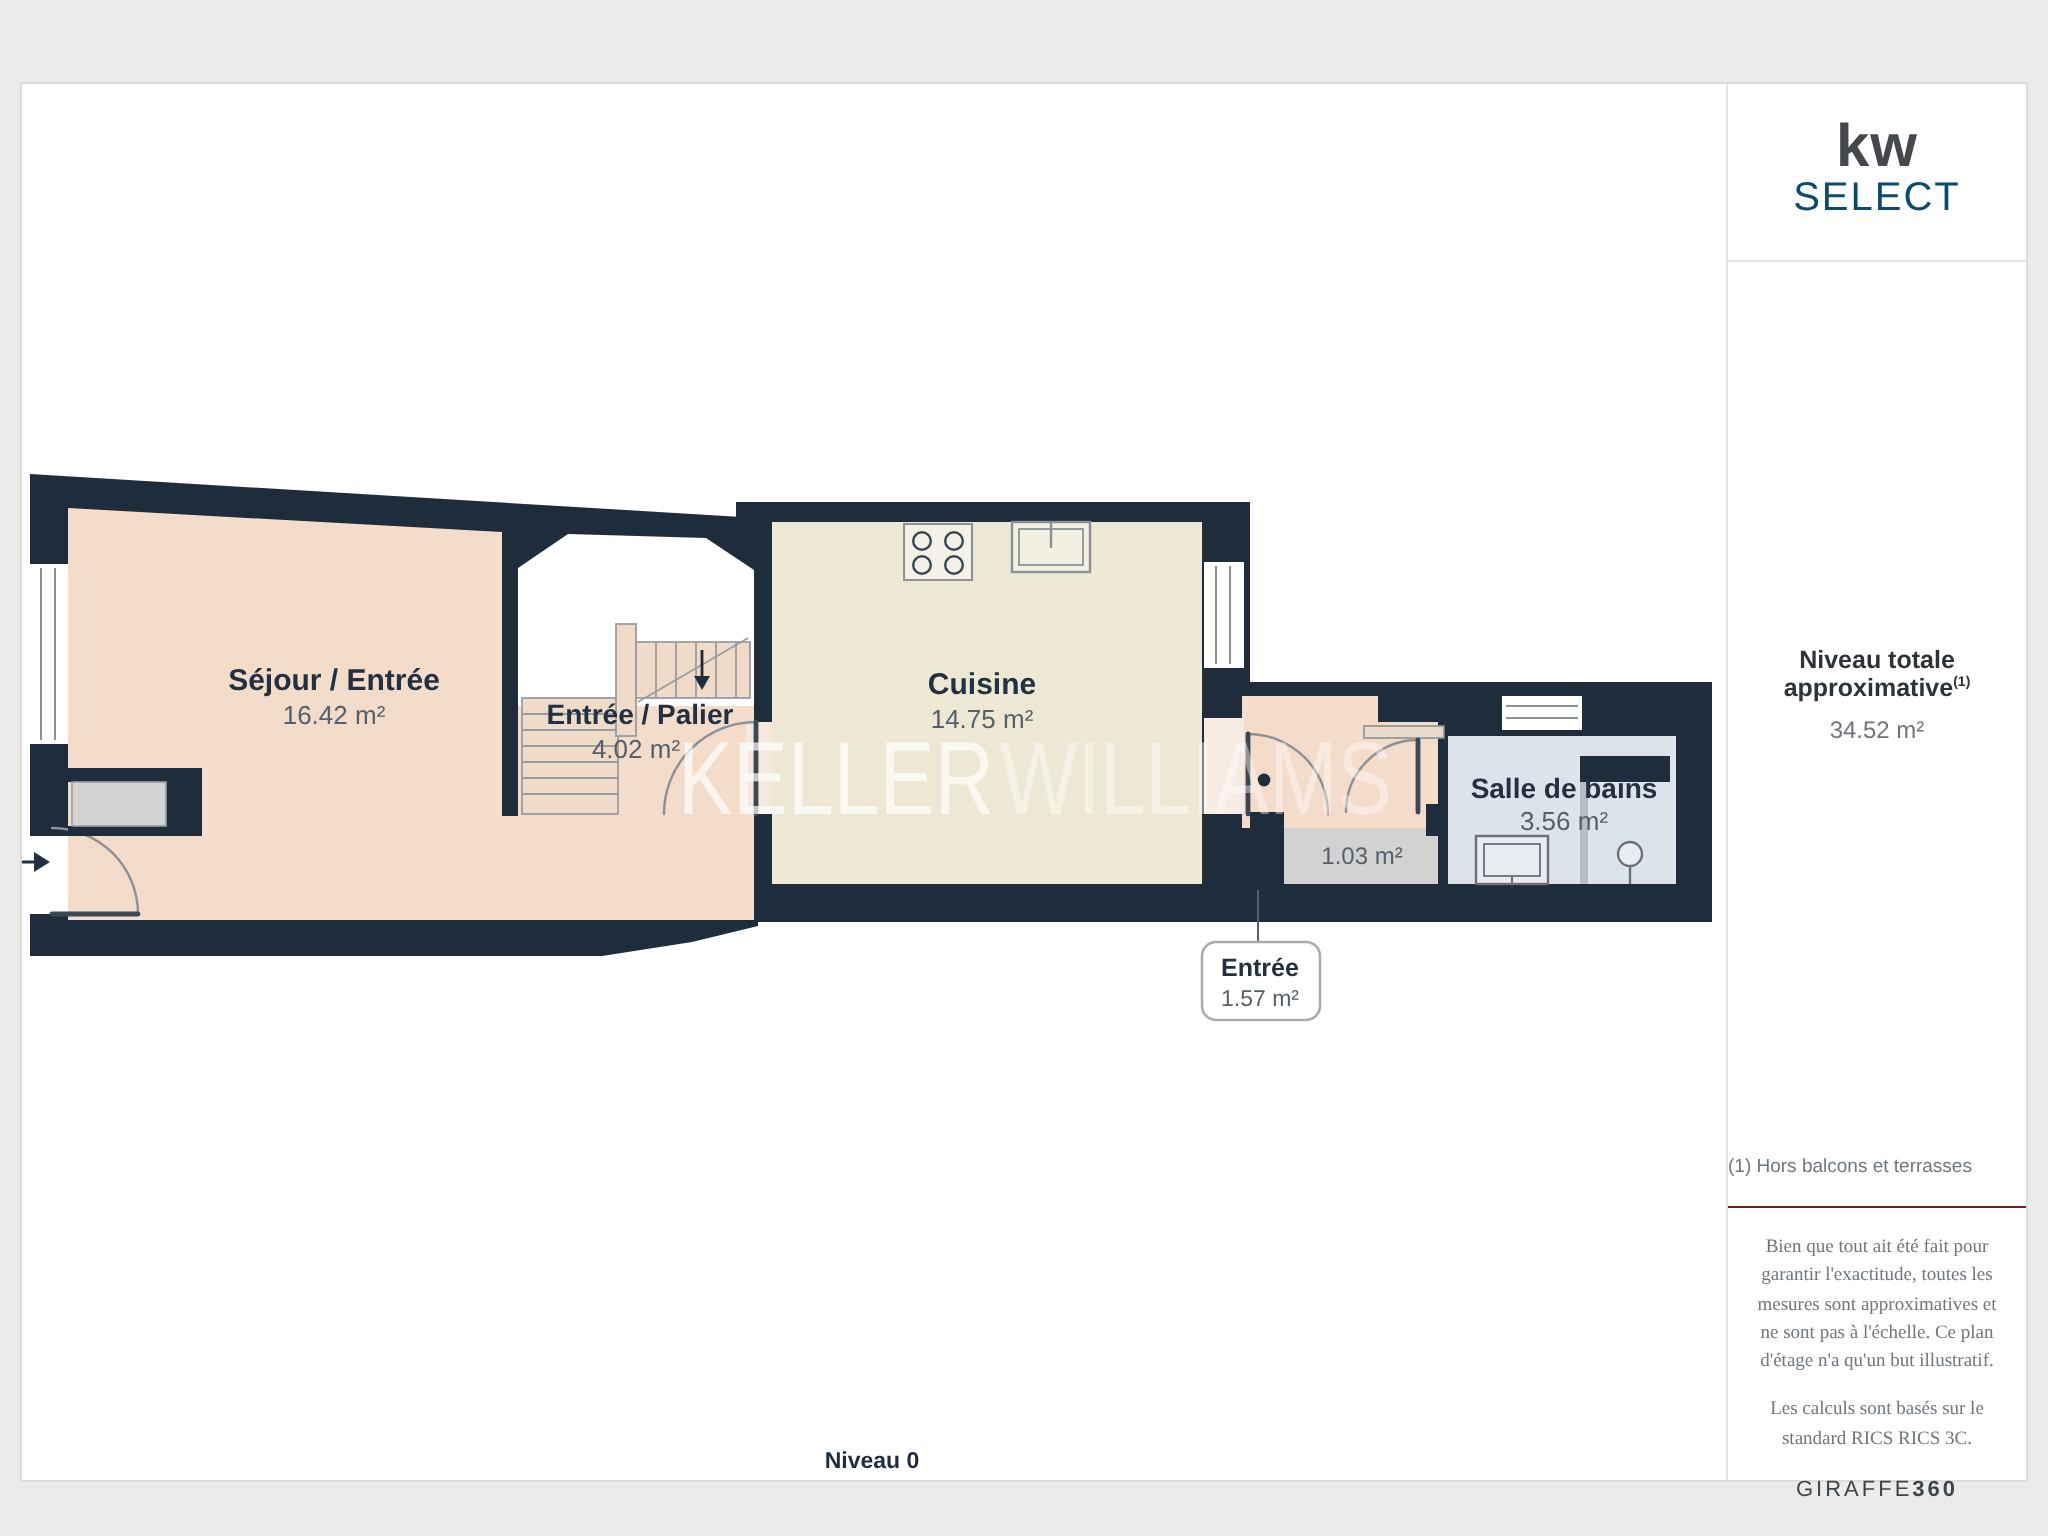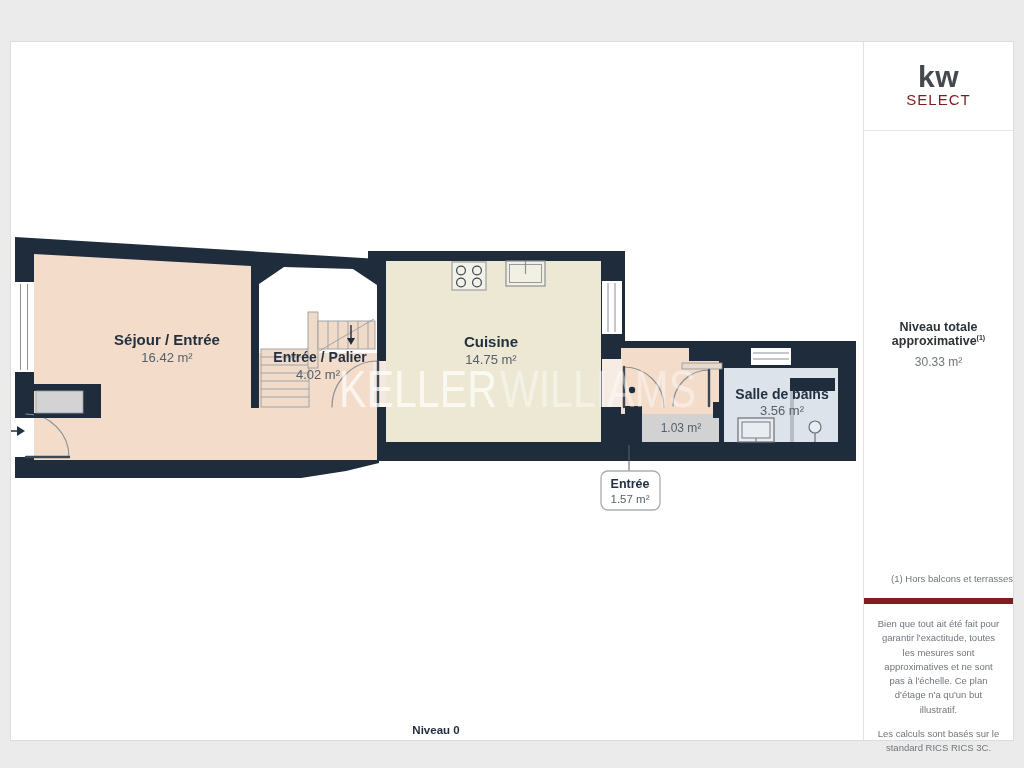--- a/index.html
+++ b/index.html
@@ -2,29 +2,29 @@
 <html><head>
 <meta charset="utf-8">
 <style>
   html,body{margin:0;padding:0;}
   body{width:1024px;height:768px;background:#ebebeb;font-family:"Liberation Sans",sans-serif;position:relative;overflow:hidden;}
   .card{position:absolute;left:10px;top:41px;width:1004px;height:700px;background:#ffffff;border:1px solid #dcdcdc;box-sizing:border-box;}
   .plan-wrap{position:absolute;left:0;top:0;width:852px;height:698px;}
   .sidebar{position:absolute;right:0;top:0;width:150px;height:698px;border-left:1px solid #e2e2e2;display:flex;flex-direction:column;box-sizing:border-box;}
   .logo-block{height:88px;border-bottom:1px solid #e6e6e6;display:flex;flex-direction:column;align-items:center;justify-content:center;}
   .logo-kw{font-size:30px;font-weight:800;color:#45494d;line-height:0.85;letter-spacing:0.5px;}
-  .logo-select{font-size:15px;font-weight:400;color:#7f1d1d;letter-spacing:1px;margin-top:1px;}
+  .logo-select{font-size:20px;font-weight:400;color:#0c4a6e;letter-spacing:1px;margin-top:1px;}
   .surface-block{flex:1;display:flex;flex-direction:column;align-items:center;justify-content:center;text-align:center;padding:0 8px;}
   .surface-title{font-size:12.5px;font-weight:700;color:#2e3338;}
   .surface-title sup{font-size:7px;}
   .surface-value{font-size:12px;color:#6e757c;margin-top:7px;}
-  .footnote-block{height:40px;border-bottom:6px solid #7f1d1d;display:flex;align-items:center;justify-content:flex-end;}
+  .footnote-block{height:40px;border-bottom:1px solid #7f1d1d;display:flex;align-items:center;justify-content:flex-start;}
   .footnote-text{font-size:9.5px;color:#70767c;}
   .disclaimer-block{height:136px;padding:13px 12px 0 12px;text-align:center;box-sizing:border-box;}
-  .disclaimer-p{font-size:9.5px;line-height:1.5;color:#70767c;margin:0 0 10px 0;}
+  .disclaimer-p{font-size:9.5px;line-height:1.5;color:#70767c;margin:0 0 10px 0;font-family:Liberation Serif, serif;}
   .brand-line{margin-top:12px;font-size:11px;letter-spacing:1.5px;color:#3f4449;}
   .brand-line .bold{font-weight:700;}
   svg text{font-family:"Liberation Sans",sans-serif;}
   .room-name{font-weight:700;fill:#223042;}
   .room-area{fill:#55606b;}
 </style>
 </head>
 <body>
 
 <div class="card">
@@ -177,21 +177,21 @@
 
   <div class="sidebar">
     <div class="logo-block">
       <div class="logo-kw">kw</div>
       <div class="logo-select">SELECT</div>
     </div>
     <div class="surface-block">
       <div class="surface-title">
         <span>Niveau totale approximative</span><sup>(1)</sup>
       </div>
-      <div class="surface-value">30.33 m²</div>
+      <div class="surface-value">34.52 m²</div>
     </div>
     <div class="footnote-block">
       <div class="footnote-text">(1) Hors balcons et terrasses</div>
     </div>
     <div class="disclaimer-block">
       <p class="disclaimer-p">Bien que tout ait été fait pour garantir l'exactitude, toutes les mesures sont approximatives et ne sont pas à l'échelle. Ce plan d'étage n'a qu'un but illustratif.</p>
       <p class="disclaimer-p">Les calculs sont basés sur le standard RICS RICS 3C.</p>
       <div class="brand-line">
         <span>GIRAFFE</span><span class="bold">360</span>
       </div>

